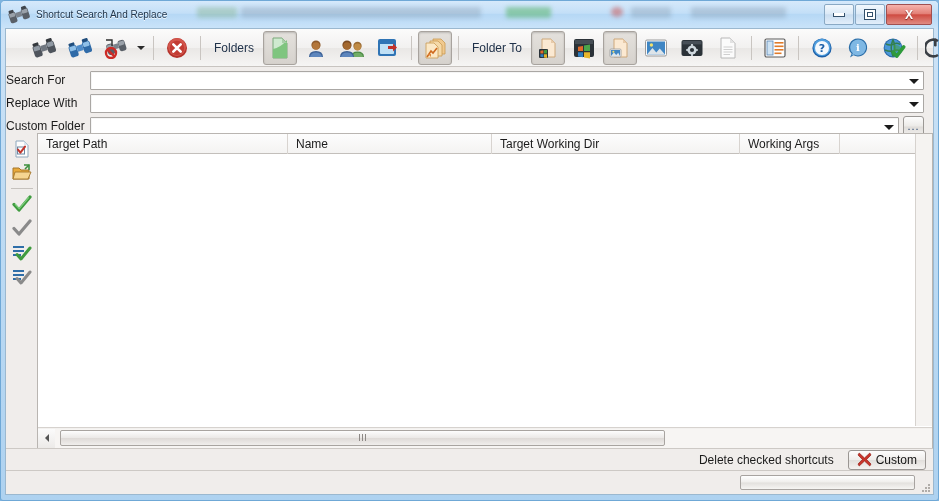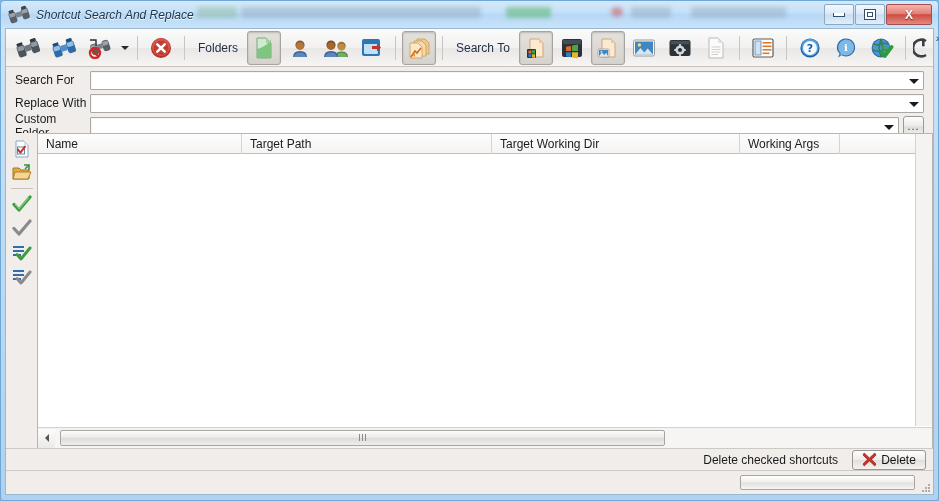--- a/index.html
+++ b/index.html
@@ -18,24 +18,23 @@
   }
   
   .titlebar{
     position:absolute;left:0;top:0;right:0;height:27px;
     background:linear-gradient(to bottom,#d6e9fb 0%,#c3dff7 45%,#b6d8f5 50%,#c9e3f9 100%);
     border-radius:4px 4px 0 0;
     display:flex;align-items:center;
   }
   .title-icon{width:22px;height:20px;margin-left:7px;position:relative;flex:none;}
   .title-text{
-    margin-left:6px;font-size:12px;color:#20364d;
+    margin-left:6px;font-size:10px;color:#20364d;
     text-shadow:0 1px 0 rgba(255,255,255,.85);
     white-space:nowrap;
-    font-style:italic;
   }
   .ghost{
     position:absolute;top:6px;height:11px;border-radius:2px;
     background:rgba(120,140,160,.30);filter:blur(2.2px);
   }
   .ghost.g1{left:196px;width:40px;background:rgba(120,170,120,.35);}
   .ghost.g2{left:240px;width:240px;}
   .ghost.g3{left:505px;width:45px;background:rgba(90,180,110,.55);}
   .ghost.g4{left:610px;width:12px;height:10px;background:rgba(200,90,90,.55);border-radius:50%;}
   .ghost.g5{left:630px;width:40px;}
@@ -59,21 +58,21 @@
   .client{
     position:absolute;left:4px;top:27px;right:4px;bottom:5px;
     background:#f0edeb;border:1px solid #9bb8cf;
     box-sizing:border-box;
   }
   
   .toolbar{
     position:absolute;left:0;top:0;right:0;height:38px;
     background:linear-gradient(to bottom,#fbfbfb 0%,#f2f1f0 50%,#e9e7e5 51%,#f6f5f4 100%);
     border-bottom:1px solid #c8c4c0;
-    display:flex;align-items:center;padding-left:4px;box-sizing:border-box;
+    display:flex;align-items:center;padding-left:20px;box-sizing:border-box;
   }
   .tb-item{
     height:32px;min-width:32px;display:flex;align-items:center;justify-content:center;
     border:1px solid transparent;border-radius:3px;margin:0 1px;flex:none;
   }
   .tb-item.pressed{
     border:1px solid #a8a39e;border-radius:3px;
     background:linear-gradient(to bottom,#e4e1dd 0%,#d6d2cd 100%);
     box-shadow:inset 0 1px 2px rgba(0,0,0,.18);
   }
@@ -82,21 +81,21 @@
   .tb-arrow{width:14px;height:32px;display:flex;align-items:center;justify-content:center;flex:none;}
   .tb-arrow i{
     width:0;height:0;border-left:4px solid transparent;border-right:4px solid transparent;
     border-top:4px solid #2a2a2a;display:block;
   }
   .chev{font-size:11px;color:#2c4a6b;margin-left:1px;align-self:flex-start;margin-top:3px;}
   
   .form{position:absolute;left:0;top:38px;right:0;height:64px;}
   .frow{position:absolute;left:0;right:0;height:20px;display:flex;align-items:center;}
   .frow.r1{top:3px;} .frow.r2{top:26px;} .frow.r3{top:49px;}
-  .flabel{width:84px;padding-left:9px;box-sizing:border-box;font-size:12px;color:#1b1b1b;flex:none;}
+  .flabel{width:84px;padding-left:0;box-sizing:border-box;font-size:12px;color:#1b1b1b;flex:none;}
   .combo{
     position:relative;height:19px;flex:1;margin-right:9px;box-sizing:border-box;
     border:1px solid #aaa7a4;background:#fff;border-radius:1px;
     box-shadow:inset 1px 1px 0 rgba(0,0,0,.04);
   }
   .combo .cinput{
     position:absolute;left:3px;top:1px;right:20px;bottom:1px;border:none;outline:none;
     background:transparent;font-family:"Liberation Sans",sans-serif;font-size:12px;color:#111;padding:0;
   }
   .combo .carrow{
@@ -341,21 +340,21 @@
           <path d="M10 2 h8 l4 4 v11 h-12 Z" fill="#f0c98e" stroke="#c99a52" stroke-width=".8"></path>
           <path d="M7 4 h8 l4 4 v11 H7 Z" fill="#f5d9a8" stroke="#c99a52" stroke-width=".8"></path>
           <path d="M3 6 h8 l4 4 v11 H3 Z" fill="#fbe8c6" stroke="#c99a52" stroke-width=".8"></path>
           <path d="M4 20 l4 -6 l2 2 l4 -5" stroke="#cf6a1f" stroke-width="1.6" fill="none"></path>
           <path d="M5 17 h3 v3" fill="#e08a3c"></path>
         </svg>
       </div>
 
       <div class="tb-sep"></div>
 
-      <div class="tb-label">Search To</div>
+      <div class="tb-label">Folder To</div>
 
       <div class="tb-item pressed">
         <svg width="24" height="24" viewBox="0 0 24 24">
           <path d="M6 3 h9 l4 4 v14 H6 Z" fill="#fbe9d2" stroke="#c9a173" stroke-width=".9"></path>
           <path d="M15 3 l4 4 h-4 Z" fill="#e7cbab"></path>
           <rect x="3" y="13" width="9" height="9" rx="1" fill="#2b3238"></rect>
           <path d="M4.4 14.8 l3 -.5 v3.2 h-3 Z" fill="#e06a2a"></path>
           <path d="M8 14.2 l3 -.5 v3.8 h-3 Z" fill="#3f9b3f"></path>
           <path d="M4.4 18.2 h3 v3.1 l-3 -.5 Z" fill="#2f7fc1"></path>
           <path d="M8 18.2 h3 v3.8 l-3 -.6 Z" fill="#e0b22a"></path>
@@ -550,22 +549,22 @@
             <rect x="1" y="7" width="11" height="2"></rect>
             <rect x="1" y="11" width="8" height="2"></rect>
           </g>
           <path d="M5 11.5 l4 4.5 l9 -11" stroke="#8a8a8a" stroke-width="3" fill="none" stroke-linecap="round" stroke-linejoin="round"></path>
         </svg>
       </div>
     </div>
 
     <div class="grid">
       <div class="ghead">
+        <div class="gcol" style="width:250px">Target Path</div>
         <div class="gcol" style="width:204px">Name</div>
-        <div class="gcol" style="width:250px">Target Path</div>
         <div class="gcol" style="width:248px">Target Working Dir</div>
         <div class="gcol" style="width:100px">Working Args</div>
       </div>
 
       <div class="gbody"></div>
 
       <div class="vscroll"></div>
 
       <div class="hscrollwrap">
         <div class="sb-arrow left">
@@ -582,21 +581,21 @@
         </div>
       </div>
     </div>
 
     <div class="actionbar">
       <div class="hint">Delete checked shortcuts</div>
       <div class="del-btn">
         <svg width="15" height="15" viewBox="0 0 15 15">
           <path d="M2.2 1 L7.5 6 L12.8 1 L14 3 L9.6 7.5 L14 12 L12.8 14 L7.5 9 L2.2 14 L1 12 L5.4 7.5 L1 3 Z" fill="#c8342b" stroke="#962119" stroke-width=".7" stroke-linejoin="round"></path>
         </svg>
-        <span>Delete</span>
+        <span>Custom</span>
       </div>
     </div>
 
     <div class="statusbar">
       <div class="progress"></div>
       <div class="resizer">
         <span style="right:0;bottom:0;"></span>
         <span style="right:3px;bottom:0;"></span>
         <span style="right:6px;bottom:0;"></span>
         <span style="right:0;bottom:3px;"></span>

